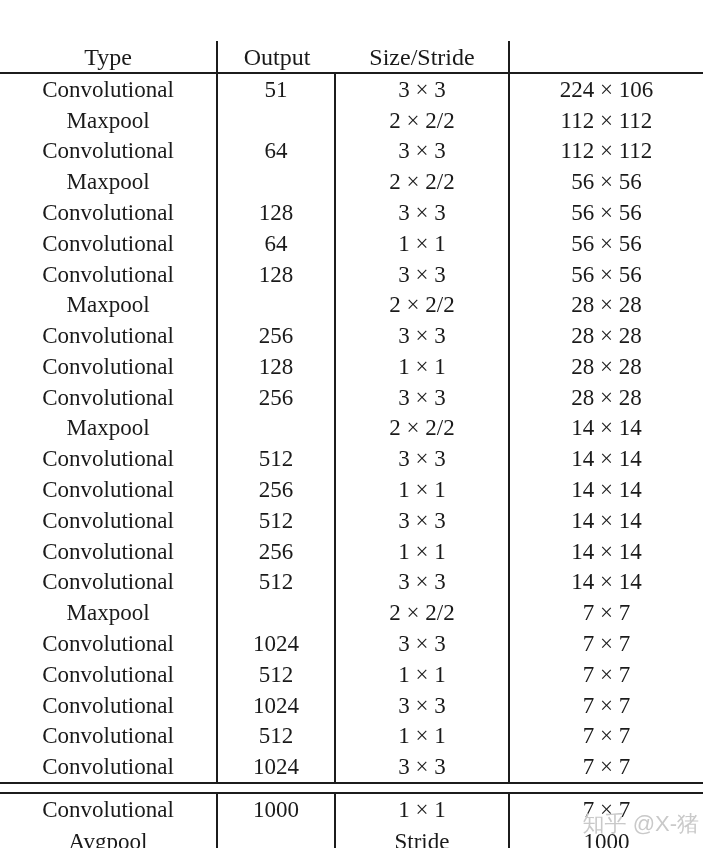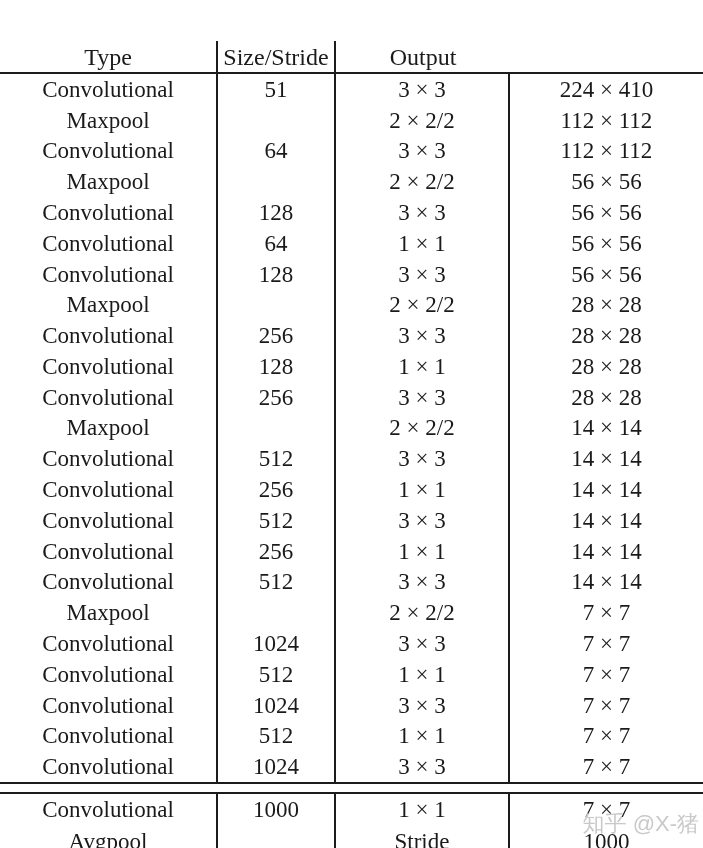--- a/index.html
+++ b/index.html
@@ -63,29 +63,29 @@
     text-align:right;
   }
 </style>
 </head>
 <body>
 
 <div class="tbl">
 
   <div class="grid hdr">
     <div class="cell c0">Type</div>
+    <div class="cell c3">Output</div>
     <div class="cell c2">Size/Stride</div>
-    <div class="cell c3">Output</div>
   </div>
 
   <div class="grid body" id="body-grid">
       <div class="cell c0">Convolutional</div>
       <div class="cell c1">51</div>
       <div class="cell c2">3 × 3</div>
-      <div class="cell c3">224 × 410</div>
+      <div class="cell c3">224 × 106</div>
       <div class="cell c0">Maxpool</div>
       <div class="cell c1"></div>
       <div class="cell c2">2 × 2/2</div>
       <div class="cell c3">112 × 112</div>
       <div class="cell c0">Convolutional</div>
       <div class="cell c1">64</div>
       <div class="cell c2">3 × 3</div>
       <div class="cell c3">112 × 112</div>
       <div class="cell c0">Maxpool</div>
       <div class="cell c1"></div>

